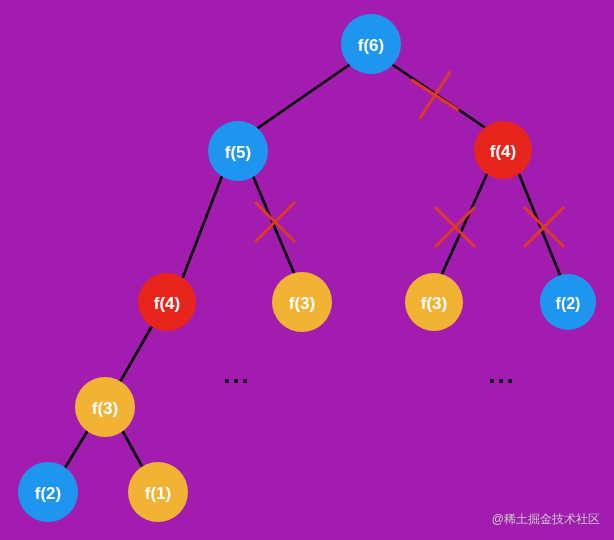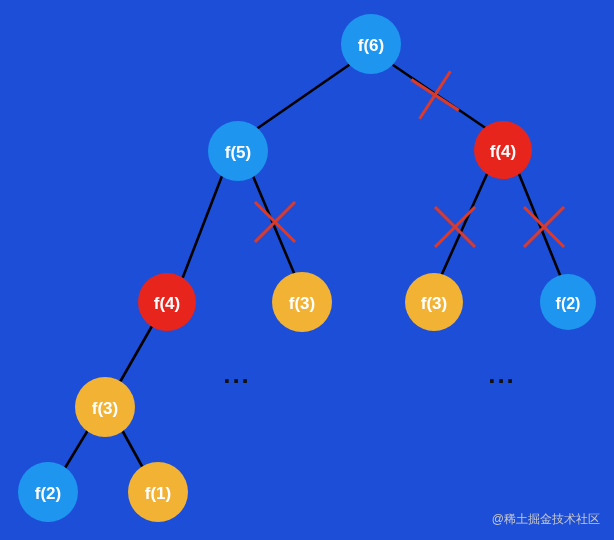--- a/index.html
+++ b/index.html
@@ -7,21 +7,21 @@
     padding: 0;
     background: #ffffff;
   }
   body {
     font-family: "Liberation Sans", sans-serif;
   }
   #canvas {
     position: relative;
     width: 614px;
     height: 540px;
-    background: #1d4ed8;
+    background: #a21caf;
     overflow: hidden;
   }
   #tree-svg {
     position: absolute;
     left: 0;
     top: 0;
     width: 614px;
     height: 540px;
   }
   .node-label {

